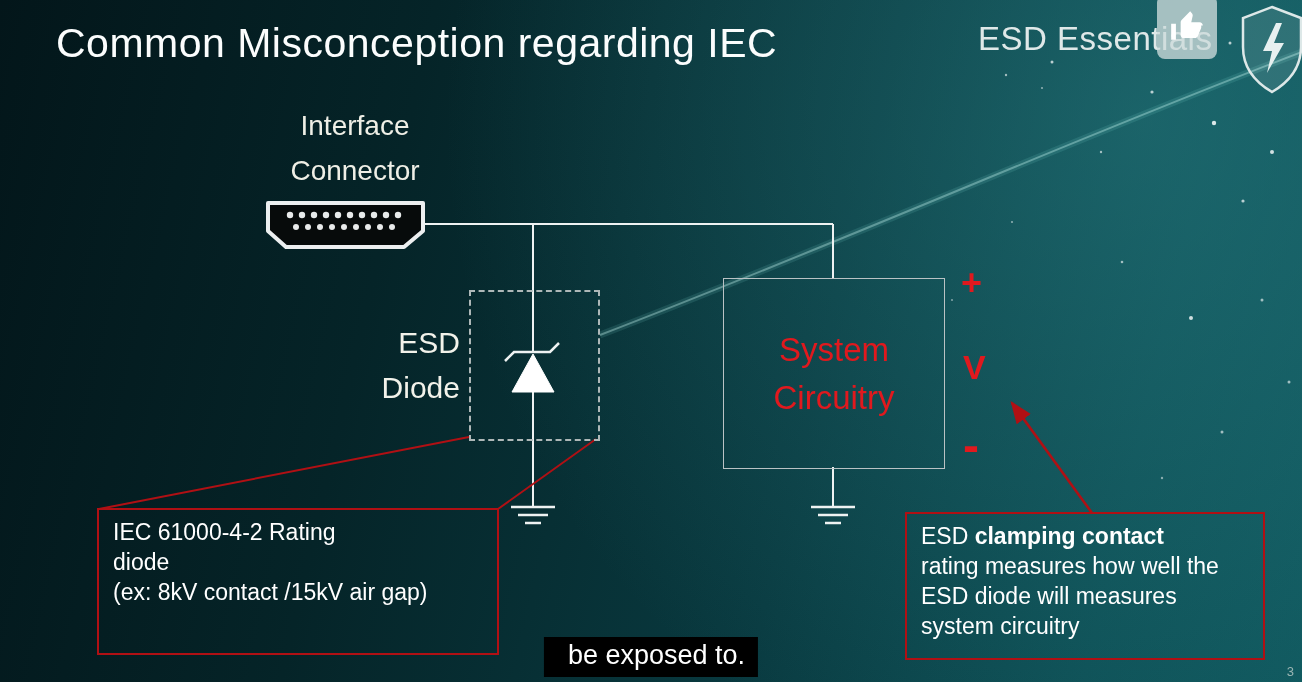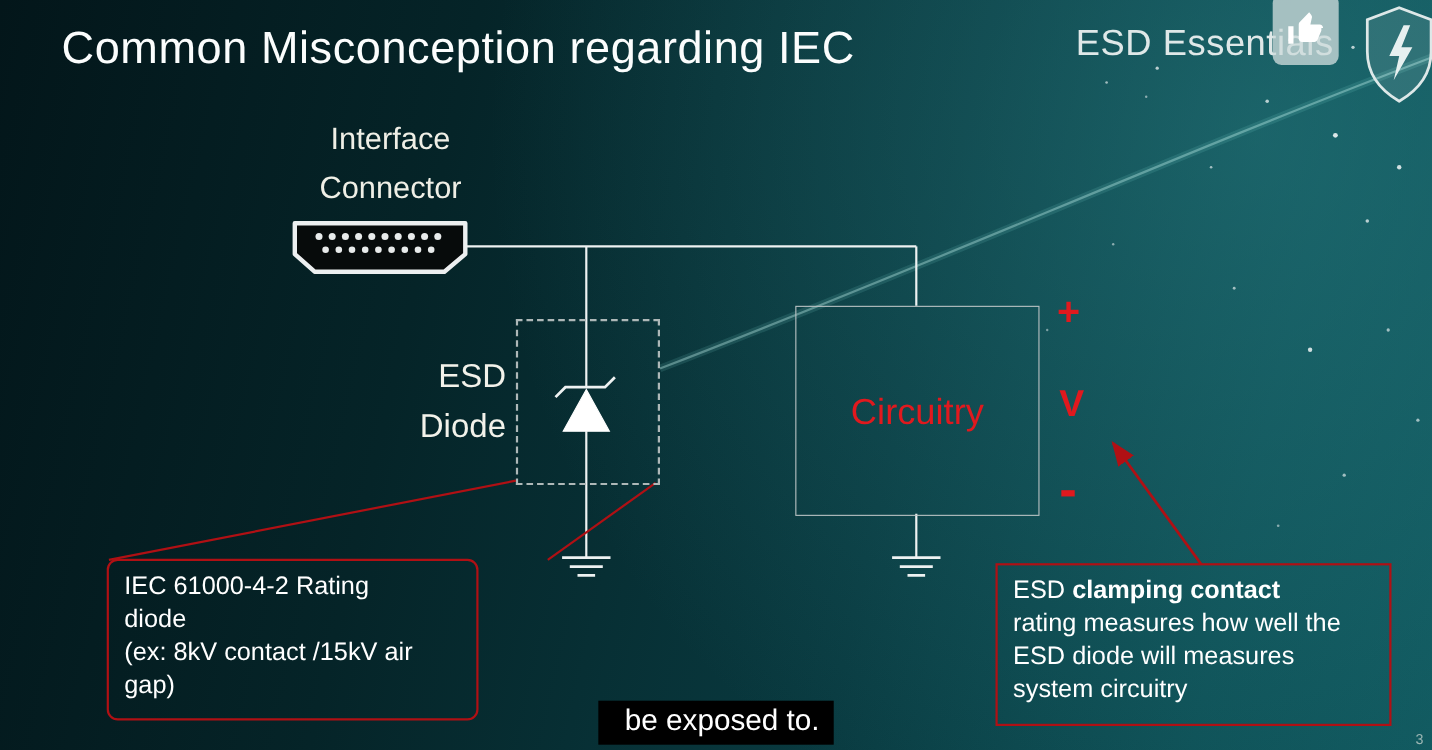--- a/index.html
+++ b/index.html
@@ -44,21 +44,21 @@
   }
   .pol{color:#e0191e;font-weight:bold;}
   .pol-plus{left:961px;top:262px;font-size:36px;}
   .pol-v{left:963px;top:348px;font-size:34px;}
   .pol-minus{left:963px;top:418px;font-size:48px;}
   .callout{
     border:2px solid #b01014;
     color:#ffffff;font-size:23px;line-height:1.3;
     padding:8px 14px;box-sizing:border-box;
   }
-  .callout-left{left:97px;top:508px;width:338px;height:147px;border-radius:10px;}
+  .callout-left{left:97px;top:508px;width:402px;height:147px;}
   .callout-right{left:905px;top:512px;width:360px;height:148px;}
   .caption{
     left:50%;top:637px;transform:translateX(-50%);
     background:#000;color:#fff;font-size:27px;
     padding:3px 13px 6px 24px;white-space:nowrap;
   }
   .page-num{
     right:8px;top:664px;font-size:13px;color:#9ab5b3;
   }
   .like-box{
@@ -188,20 +188,21 @@
   </div>
 
   <div class="abs esd-label">
     <div>ESD</div>
     <div>Diode</div>
   </div>
 
   <div class="abs dashed-box"></div>
 
   <div class="abs system-box">
+    <div>System</div>
     <div>Circuitry</div>
   </div>
 
   <div class="abs pol pol-plus">+</div>
   <div class="abs pol pol-v">V</div>
   <div class="abs pol pol-minus">-</div>
 
   <div class="abs callout callout-left">
     <div>IEC 61000-4-2 Rating</div>
     <div>diode</div>

